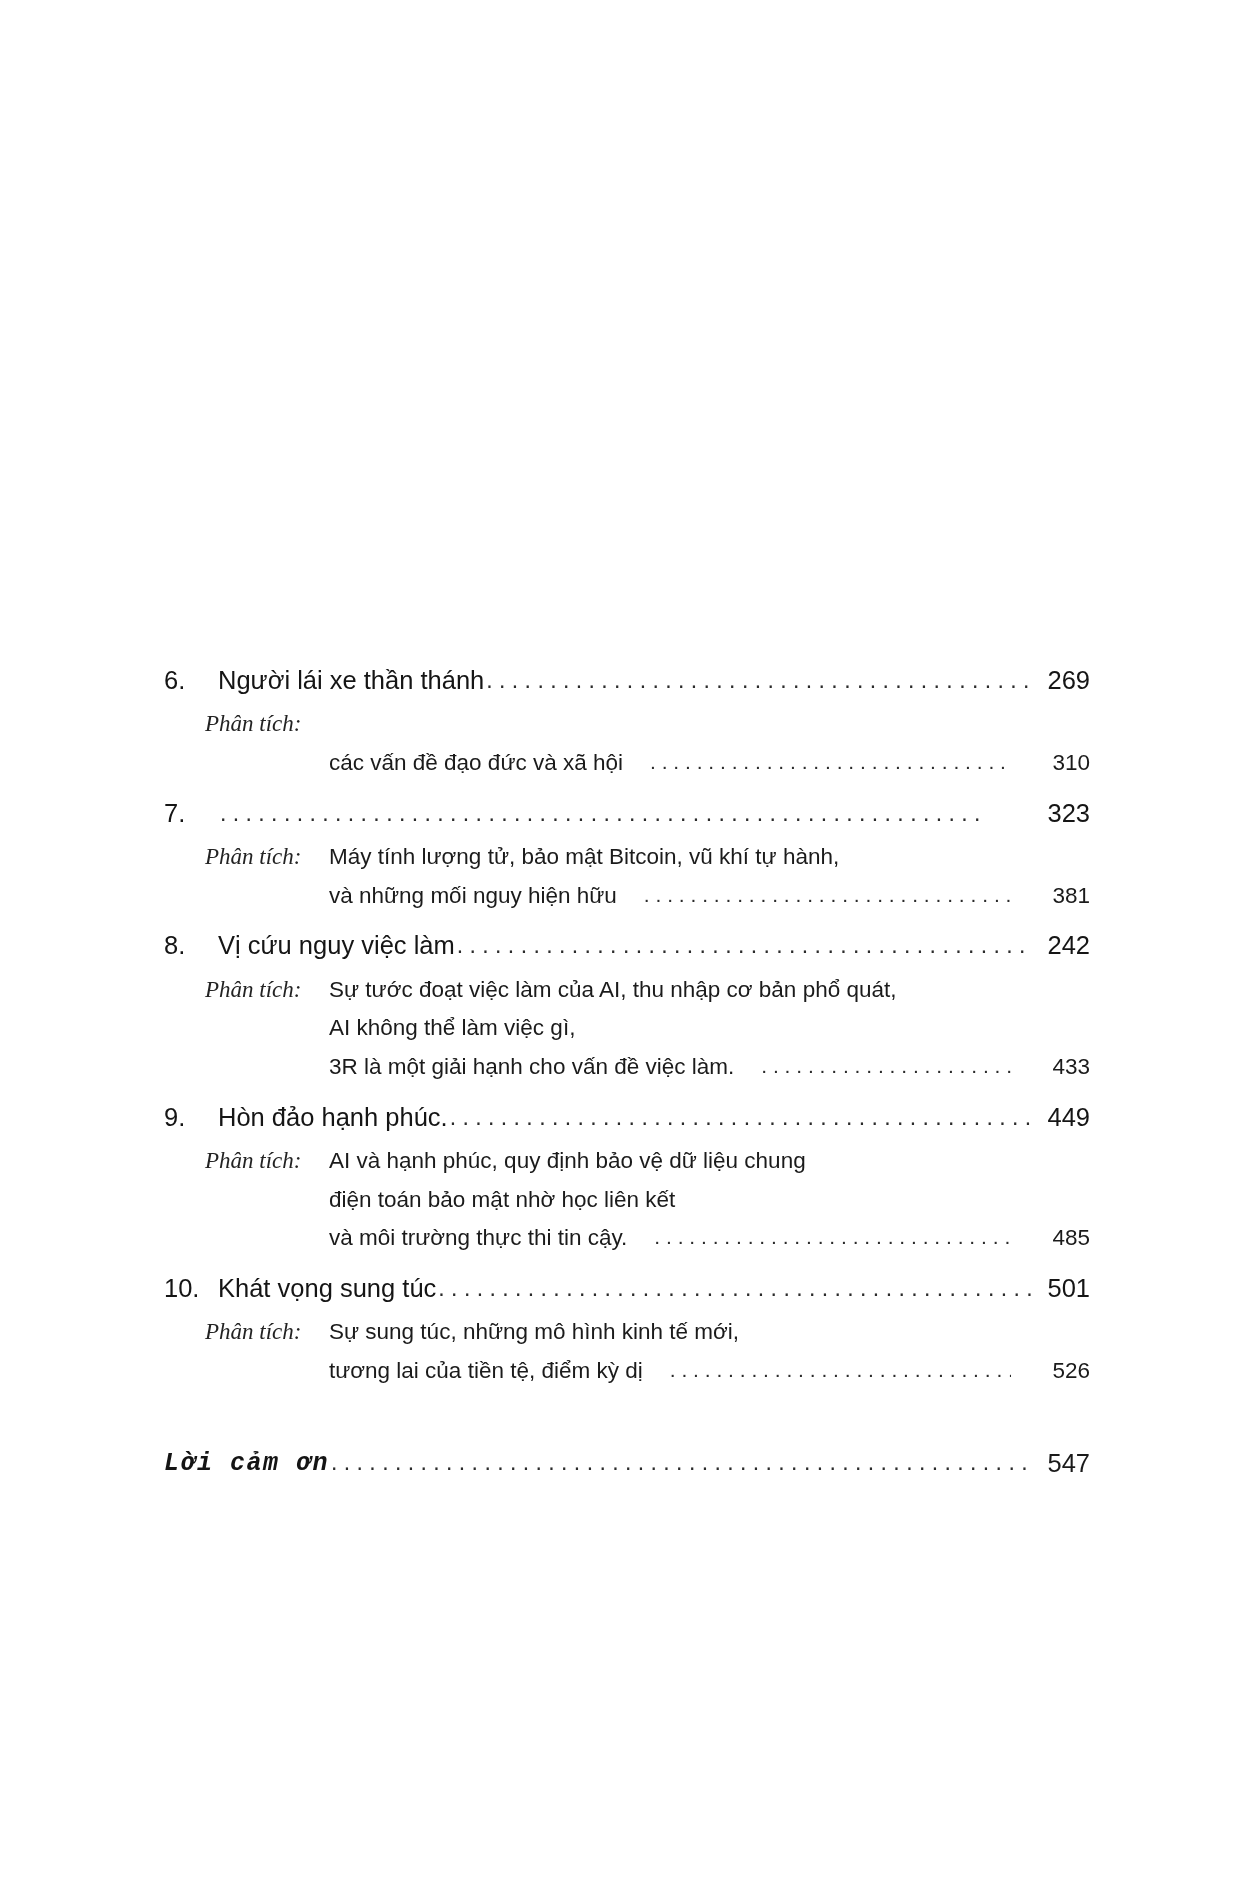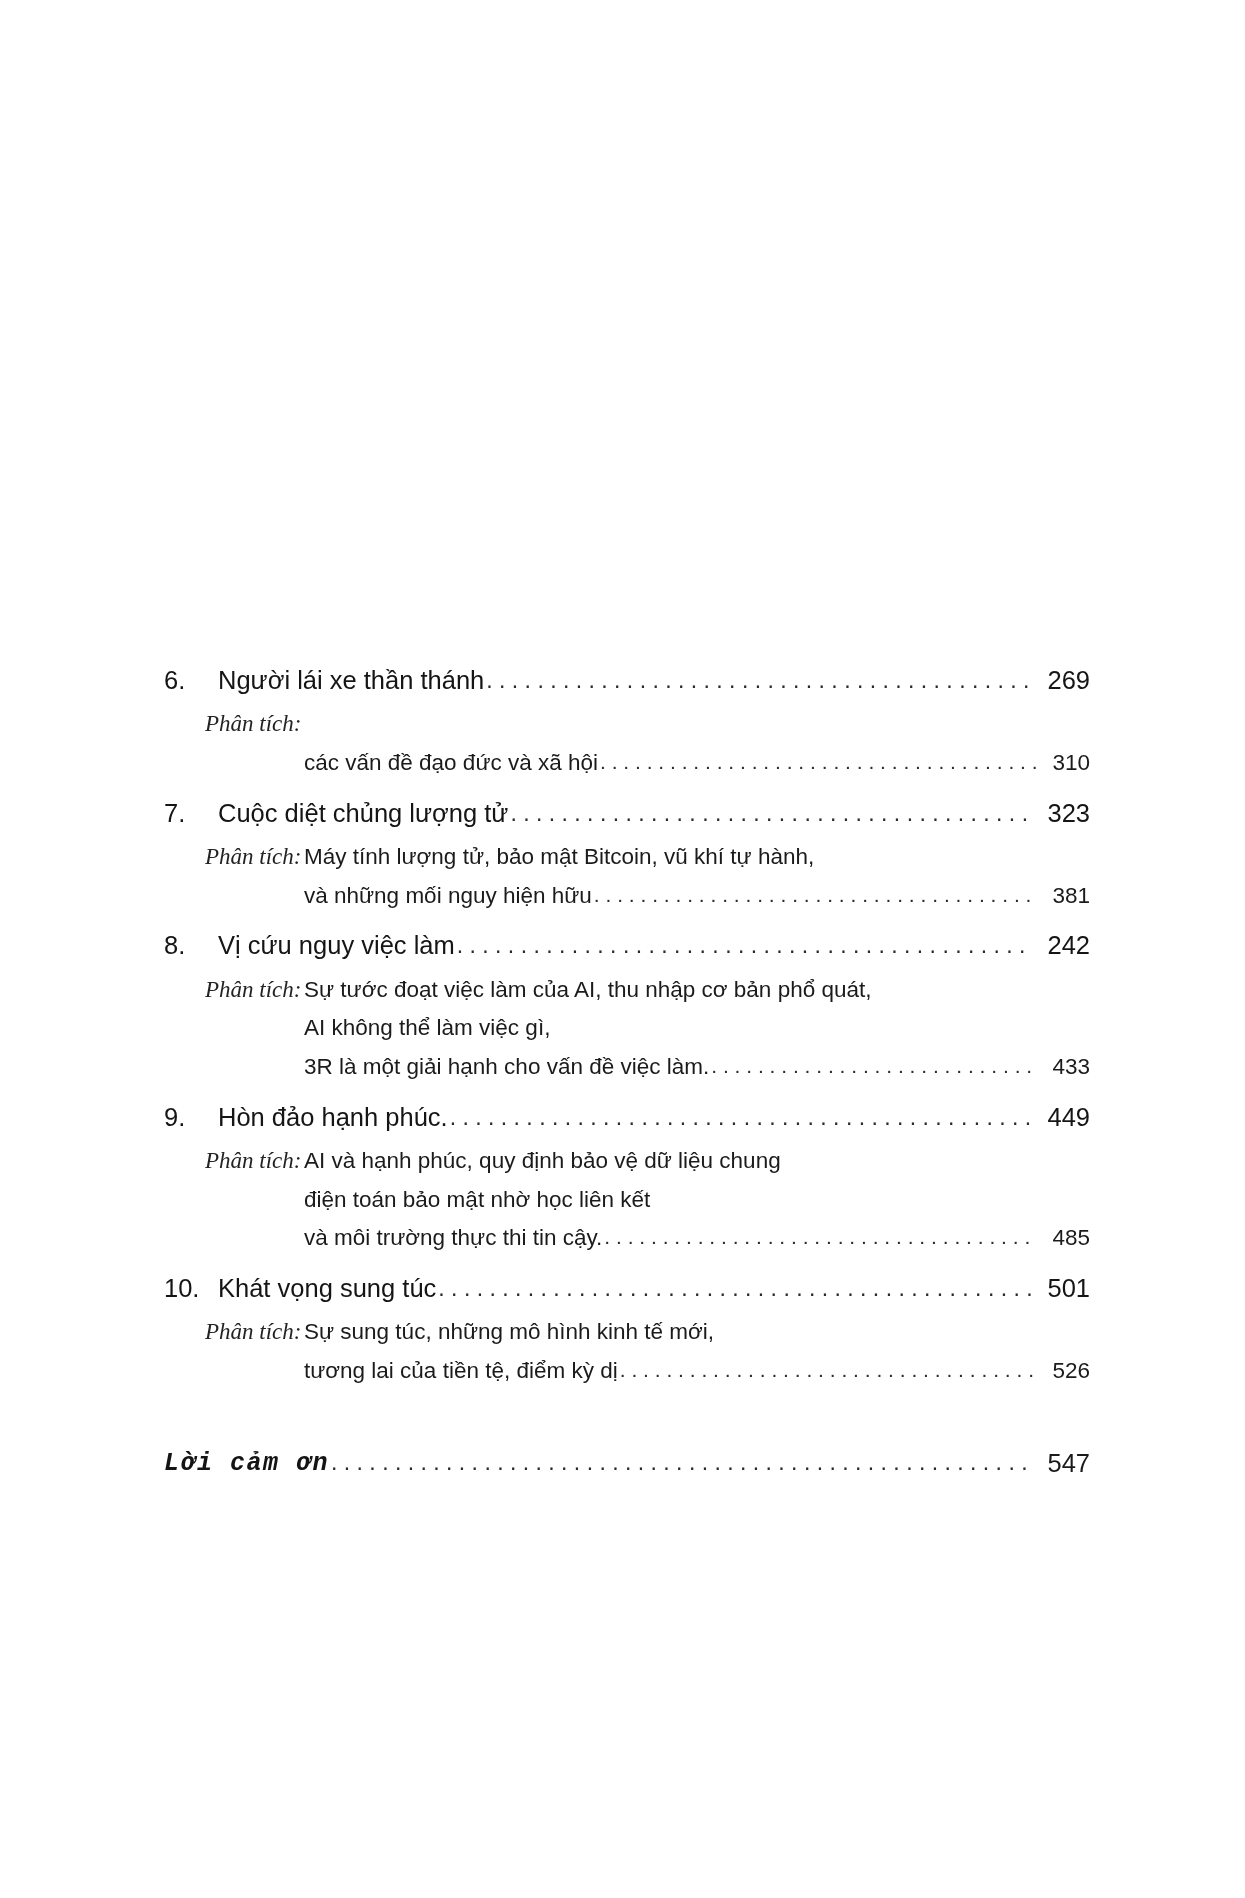--- a/index.html
+++ b/index.html
@@ -76,20 +76,21 @@
   .analysis {
     margin-top: 3px;
   }
   .analysis-row {
     display: flex;
     align-items: baseline;
     font-size: 22.5px;
     line-height: 1.72;
     color: #1b1b1b;
     white-space: nowrap;
+    gap: 25px;
   }
   .analysis-label {
     flex: 0 0 128px;
     width: 128px;
     padding-left: 45px;
     box-sizing: border-box;
     font-style: italic;
     font-family: "Liberation Serif", serif;
     font-size: 23px;
     color: #232323;
@@ -158,21 +159,20 @@
             <span class="analysis-label"></span>
             <span class="analysis-text">các vấn đề đạo đức và xã hội</span>
             <span class="leader"></span>
             <span class="pagenum">310</span>
           </div>
         </div>
       </div>
       <div class="entry">
         <div class="chapter-line">
           <span class="chapter-num">7.</span>
-          <span class="chapter-title">Cuộc diệt chủng lượng tử</span>
           <span class="leader"></span>
           <span class="pagenum">323</span>
         </div>
         <div class="analysis">
           <div class="analysis-row no-leader">
             <span class="analysis-label">Phân tích:</span>
             <span class="analysis-text">Máy tính lượng tử, bảo mật Bitcoin, vũ khí tự hành,</span>
             <span class="leader"></span>
             <span class="pagenum"></span>
           </div>

